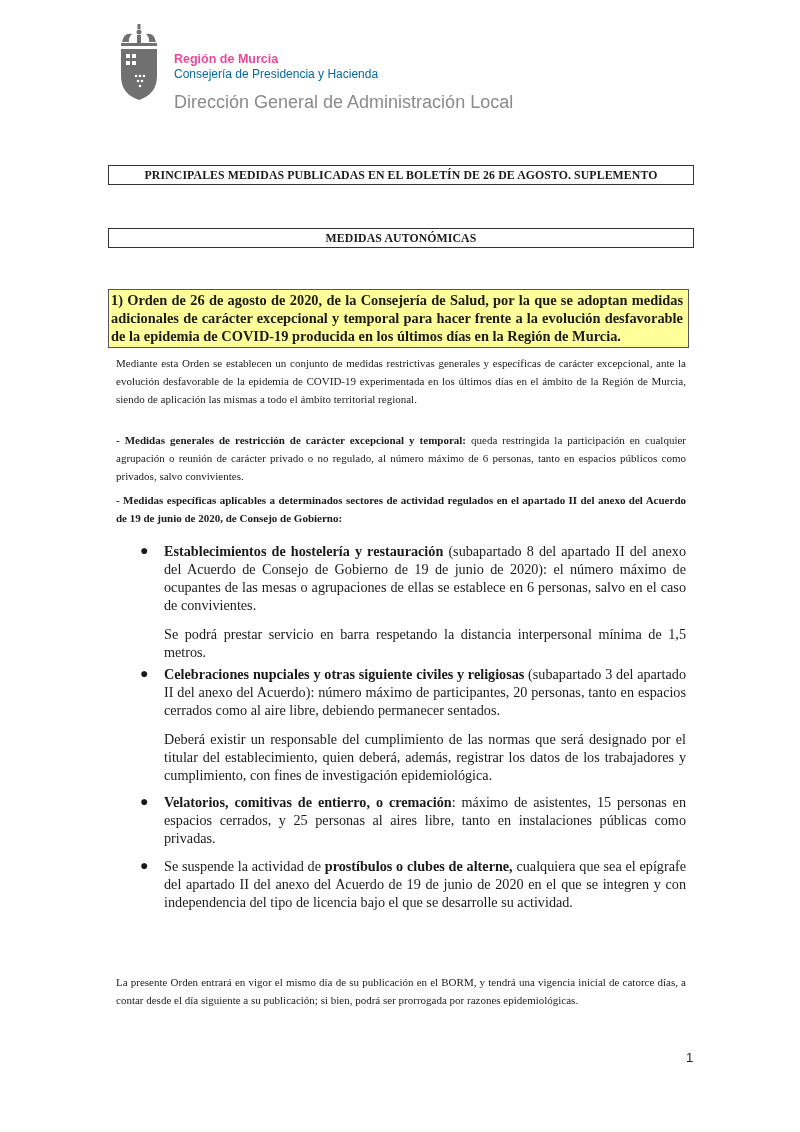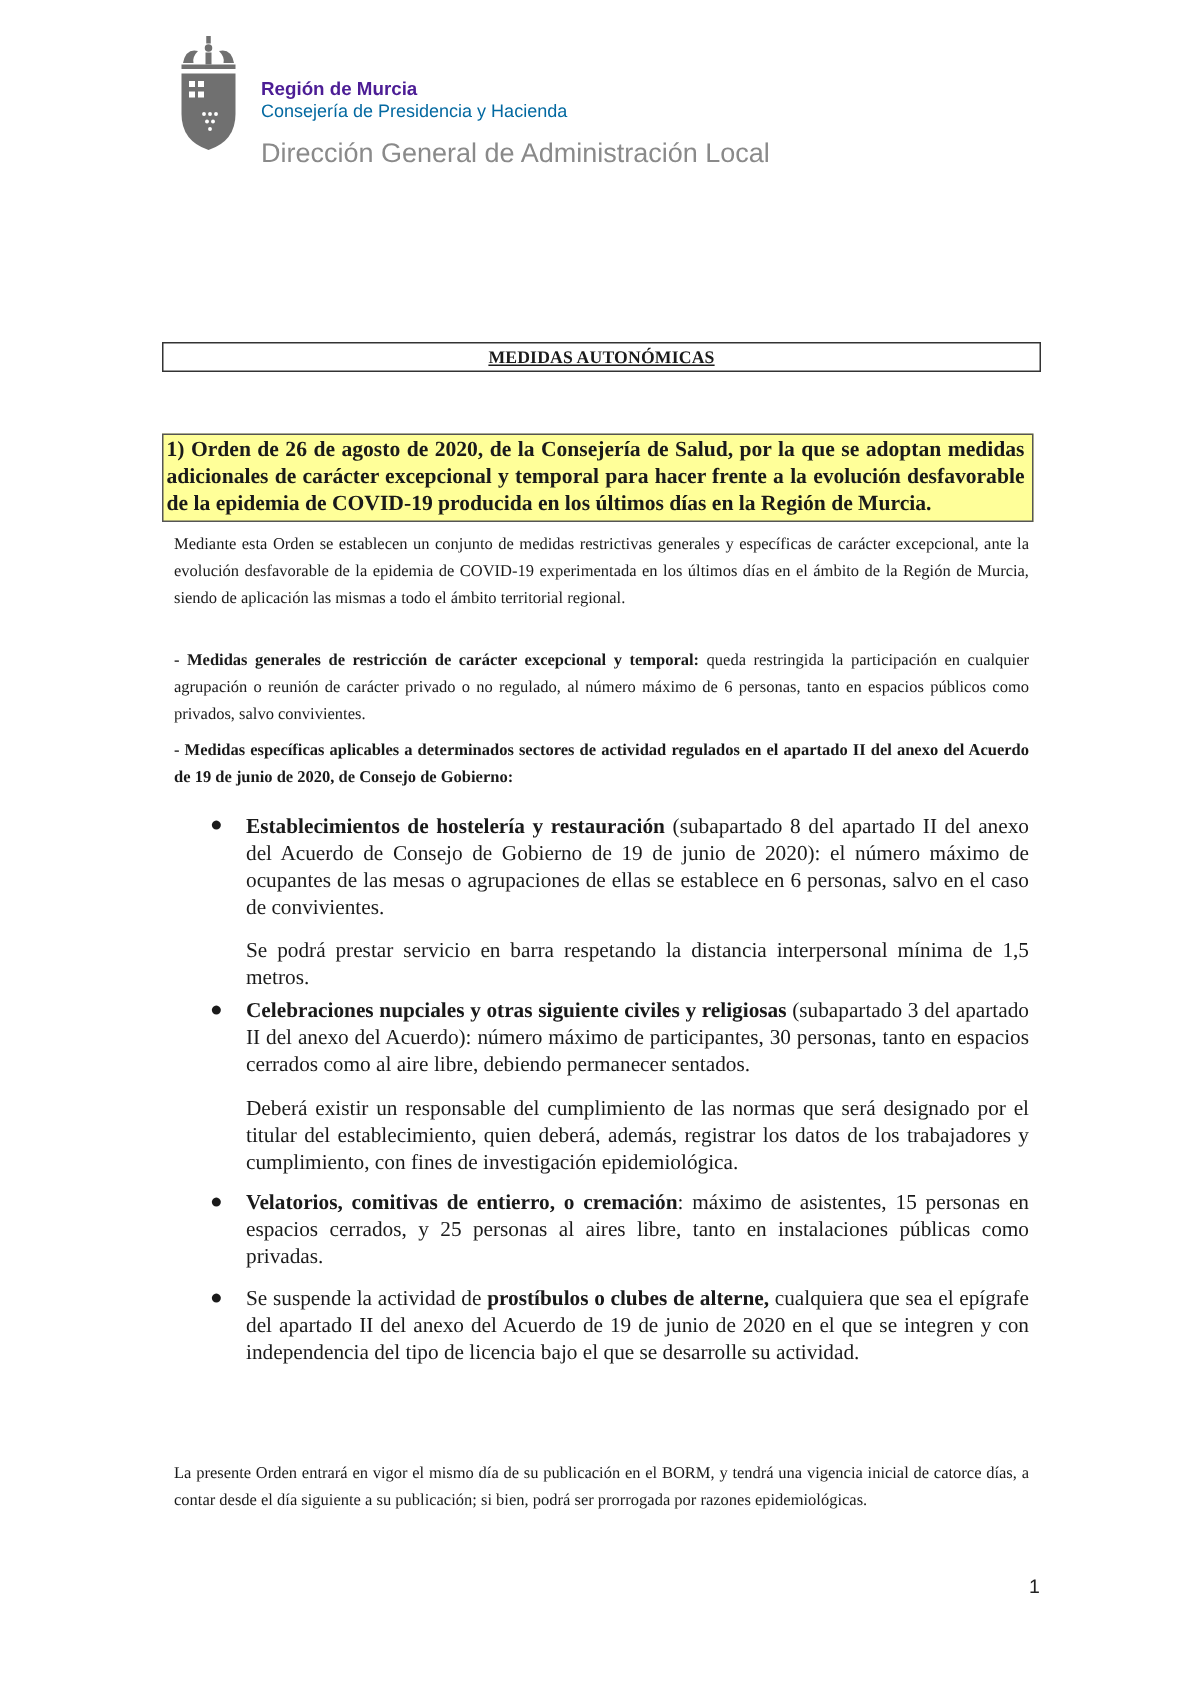--- a/index.html
+++ b/index.html
@@ -4,32 +4,32 @@
 <style>
   html, body { margin: 0; padding: 0; background: #ffffff; }
   body { width: 800px; height: 1132px; position: relative; overflow: hidden;
          font-family: "DejaVu Serif", "Liberation Serif", serif; color: #1a1a1a; }
   .page { position: absolute; left: 0; top: 0; width: 800px; height: 1132px; }
 
   
   .header { position: absolute; left: 118px; top: 24px; width: 300px; height: 80px; }
   .crest { position: absolute; left: 0; top: 0; width: 42px; height: 76px; }
   .org-name { position: absolute; left: 56px; top: 28px; font-family: "Liberation Sans", sans-serif;
-              font-size: 12.5px; font-weight: bold; color: #4c1d95; white-space: nowrap; }
+              font-size: 12.5px; font-weight: bold; color: #ec4899; white-space: nowrap; }
   .org-dept { position: absolute; left: 56px; top: 43px; font-family: "Liberation Sans", sans-serif;
               font-size: 12px; color: #0369a1; white-space: nowrap; }
   .org-dir  { position: absolute; left: 56px; top: 68px; font-family: "Liberation Sans", sans-serif;
               font-size: 18px; color: #8a8a8a; white-space: nowrap; }
 
   
   .title-box { position: absolute; left: 108px; width: 584px; border: 1px solid #333;
                text-align: center; font-weight: bold; font-size: 11.8px; line-height: 16px;
                padding: 1px 0; font-family: "Liberation Serif", serif; letter-spacing: 0.1px; }
   .box1 { top: 165px; }
-  .box2 { top: 228px; text-decoration: underline; }
+  .box2 { top: 228px; }
 
   .order-box { position: absolute; left: 108px; top: 289px; width: 572px; padding: 1px 5px 2px 2px;
                border: 1px solid #555; background: #ffff99; font-weight: bold;
                font-family: "Liberation Serif", serif; font-size: 14.4px; line-height: 18px; text-align: justify; }
 
   .content { position: absolute; left: 116px; width: 570px; font-family: Liberation Serif, serif;
              font-size: 11px; line-height: 18px; text-align: justify; }
   .content p { margin: 0; }
   .p-intro { top: 354px; }
   .p-gen   { top: 431px; }
@@ -78,20 +78,21 @@
         <circle cx="20" cy="57" r="1.3"></circle>
           <circle cx="24" cy="57" r="1.3"></circle>
         <circle cx="22" cy="62" r="1.3"></circle>
       </g>
     </svg>
     <div class="org-name">Región de Murcia</div>
     <div class="org-dept">Consejería de Presidencia y Hacienda</div>
     <div class="org-dir">Dirección General de Administración Local</div>
   </div>
 
+  <div class="title-box box1">PRINCIPALES MEDIDAS PUBLICADAS EN EL BOLETÍN DE 26 DE AGOSTO. SUPLEMENTO</div>
   <div class="title-box box2">MEDIDAS AUTONÓMICAS</div>
 
   <div class="order-box" style="background: rgb(255, 255, 153);">1) Orden de 26 de agosto de 2020, de la Consejería de Salud, por la que se adoptan medidas adicionales de carácter excepcional y temporal para hacer frente a la evolución desfavorable de la epidemia de COVID-19 producida en los últimos días en la Región de Murcia.</div>
 
   <div class="content p-intro">
     <p>Mediante esta Orden se establecen un conjunto de medidas restrictivas generales y específicas de carácter excepcional, ante la evolución desfavorable de la epidemia de COVID-19 experimentada en los últimos días en el ámbito de la Región de Murcia, siendo de aplicación las mismas a todo el ámbito territorial regional.</p>
   </div>
 
   <div class="content p-gen">
     <p><b>- Medidas generales de restricción de carácter excepcional y temporal:</b><span> queda restringida la participación en cualquier agrupación o reunión de carácter privado o no regulado, al número máximo de 6 personas, tanto en espacios públicos como privados, salvo convivientes.</span></p>
@@ -105,21 +106,21 @@
     <div class="bullet b1">
       <span class="dot">●</span>
       <div class="txt">
         <p><b>Establecimientos de hostelería y restauración</b><span> (subapartado 8 del apartado II del anexo del Acuerdo de Consejo de Gobierno de 19 de junio de 2020): el número máximo de ocupantes de las mesas o agrupaciones de ellas se establece en 6 personas, salvo en el caso de convivientes.</span></p>
         <p>Se podrá prestar servicio en barra respetando la distancia interpersonal mínima de 1,5 metros.</p>
       </div>
     </div>
     <div class="bullet b2">
       <span class="dot">●</span>
       <div class="txt">
-        <p><b>Celebraciones nupciales y otras siguiente civiles y religiosas</b><span> (subapartado 3 del apartado II del anexo del Acuerdo): número máximo de participantes, 30 personas, tanto en espacios cerrados como al aire libre, debiendo permanecer sentados.</span></p>
+        <p><b>Celebraciones nupciales y otras siguiente civiles y religiosas</b><span> (subapartado 3 del apartado II del anexo del Acuerdo): número máximo de participantes, 20 personas, tanto en espacios cerrados como al aire libre, debiendo permanecer sentados.</span></p>
         <p>Deberá existir un responsable del cumplimiento de las normas que será designado por el titular del establecimiento, quien deberá, además, registrar los datos de los trabajadores y cumplimiento, con fines de investigación epidemiológica.</p>
       </div>
     </div>
     <div class="bullet b3">
       <span class="dot">●</span>
       <div class="txt">
         <p><b>Velatorios, comitivas de entierro, o cremación</b><span>: máximo de asistentes, 15 personas en espacios cerrados, y 25 personas al aires libre, tanto en instalaciones públicas como privadas.</span></p>
       </div>
     </div>
     <div class="bullet b4">

